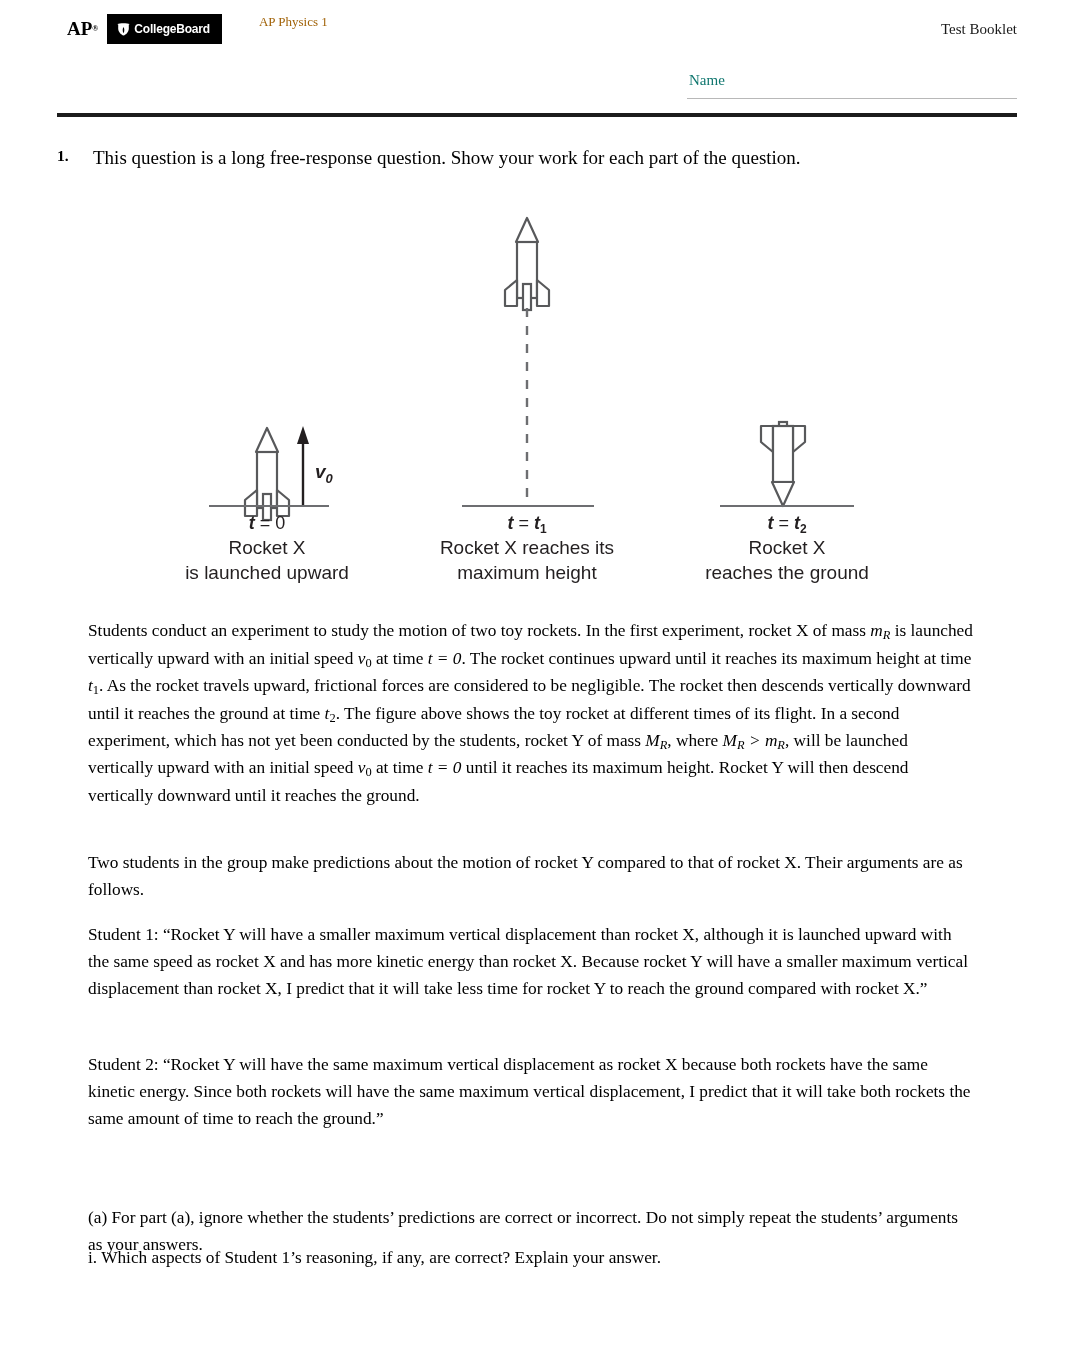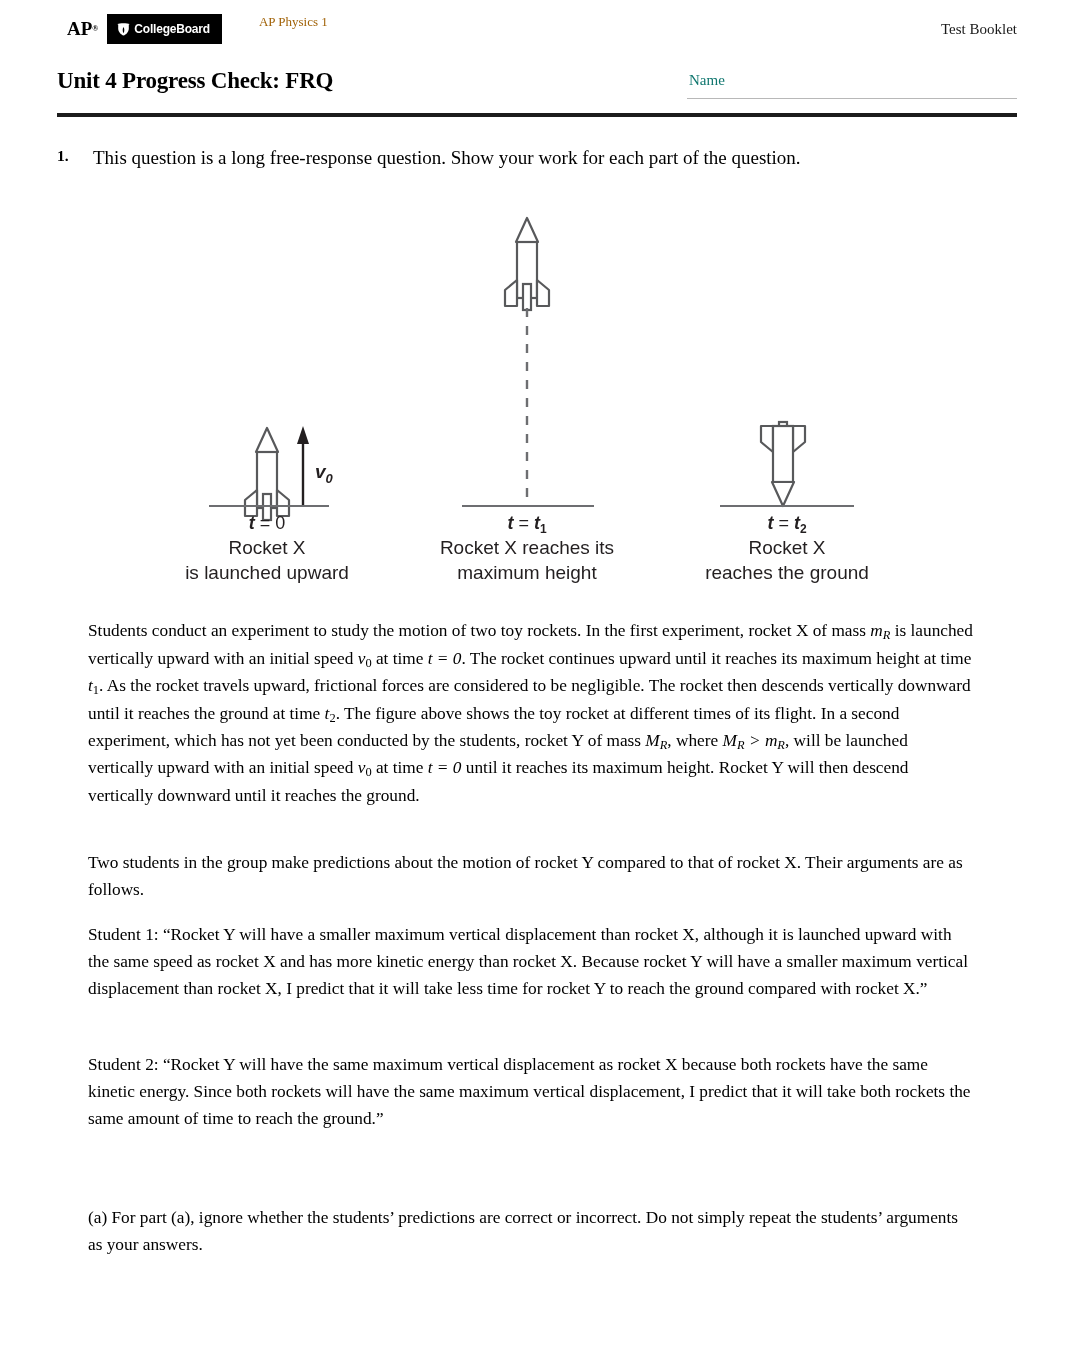--- a/index.html
+++ b/index.html
@@ -220,21 +220,20 @@
           </svg>
         </span>
         <span>CollegeBoard</span>
       </div>
     </div>
     <div class="subject-title">AP Physics 1</div>
     <div class="booklet-label">Test Booklet</div>
   </div>
 
   <div class="title-row">
-    <h1 class="doc-title">Unit 4 Progress Check: FRQ</h1>
     <div class="name-block">
       <div class="name-label">Name</div>
       <div class="name-rule"></div>
     </div>
   </div>
   <div class="hr-thick"></div>
 
   <div class="q-intro">
     <div class="q-num">1.</div>
     <div class="q-text">This question is a long free-response question. Show your work for each part of the question.</div>
@@ -306,14 +305,15 @@
 
   <p class="body-text p1"><span>Students conduct an experiment to study the motion of two toy rockets. In the first experiment, rocket </span><span class="mup">X</span><span> of mass </span><span class="mi">m</span><sub class="msub">R</sub><span> is launched vertically upward with an initial speed </span><span class="mi">v</span><sub class="msub-up">0</sub><span> at time </span><span class="mi">t = 0</span><span>. The rocket continues upward until it reaches its maximum height at time </span><span class="mi">t</span><sub class="msub-up">1</sub><span>. As the rocket travels upward, frictional forces are considered to be negligible. The rocket then descends vertically downward until it reaches the ground at time </span><span class="mi">t</span><sub class="msub-up">2</sub><span>. The figure above shows the toy rocket at different times of its flight. In a second experiment, which has not yet been conducted by the students, rocket </span><span class="mup">Y</span><span> of mass </span><span class="mi">M</span><sub class="msub">R</sub><span>, where </span><span class="mi">M</span><sub class="msub">R</sub><span class="mi"> &gt; </span><span class="mi">m</span><sub class="msub">R</sub><span>, will be launched vertically upward with an initial speed </span><span class="mi">v</span><sub class="msub-up">0</sub><span> at time </span><span class="mi">t = 0</span><span> until it reaches its maximum height. Rocket </span><span class="mup">Y</span><span> will then descend vertically downward until it reaches the ground.</span></p>
 
   <p class="body-text p2"><span>Two students in the group make predictions about the motion of rocket </span><span class="mup">Y</span><span> compared to that of rocket </span><span class="mup">X</span><span>. Their arguments are as follows.</span></p>
 
   <p class="body-text p3"><span>Student 1: “Rocket </span><span class="mup">Y</span><span> will have a smaller maximum vertical displacement than rocket </span><span class="mup">X</span><span>, although it is launched upward with the same speed as rocket </span><span class="mup">X</span><span> and has more kinetic energy than rocket </span><span class="mup">X</span><span>. Because rocket </span><span class="mup">Y</span><span> will have a smaller maximum vertical displacement than rocket </span><span class="mup">X</span><span>, I predict that it will take less time for rocket </span><span class="mup">Y</span><span> to reach the ground compared with rocket </span><span class="mup">X</span><span>.”</span></p>
 
   <p class="body-text p4"><span>Student 2: “Rocket </span><span class="mup">Y</span><span> will have the same maximum vertical displacement as rocket </span><span class="mup">X</span><span> because both rockets have the same kinetic energy. Since both rockets will have the same maximum vertical displacement, I predict that it will take both rockets the same amount of time to reach the ground.”</span></p>
 
   <p class="body-text p5">(a) For part (a), ignore whether the students’ predictions are correct or incorrect. Do not simply repeat the students’ arguments as your answers.</p>
+  <p class="body-text p6">i. Which aspects of Student 1’s reasoning, if any, are correct? Explain your answer.</p>
 
 </div>
 
 </body></html>

